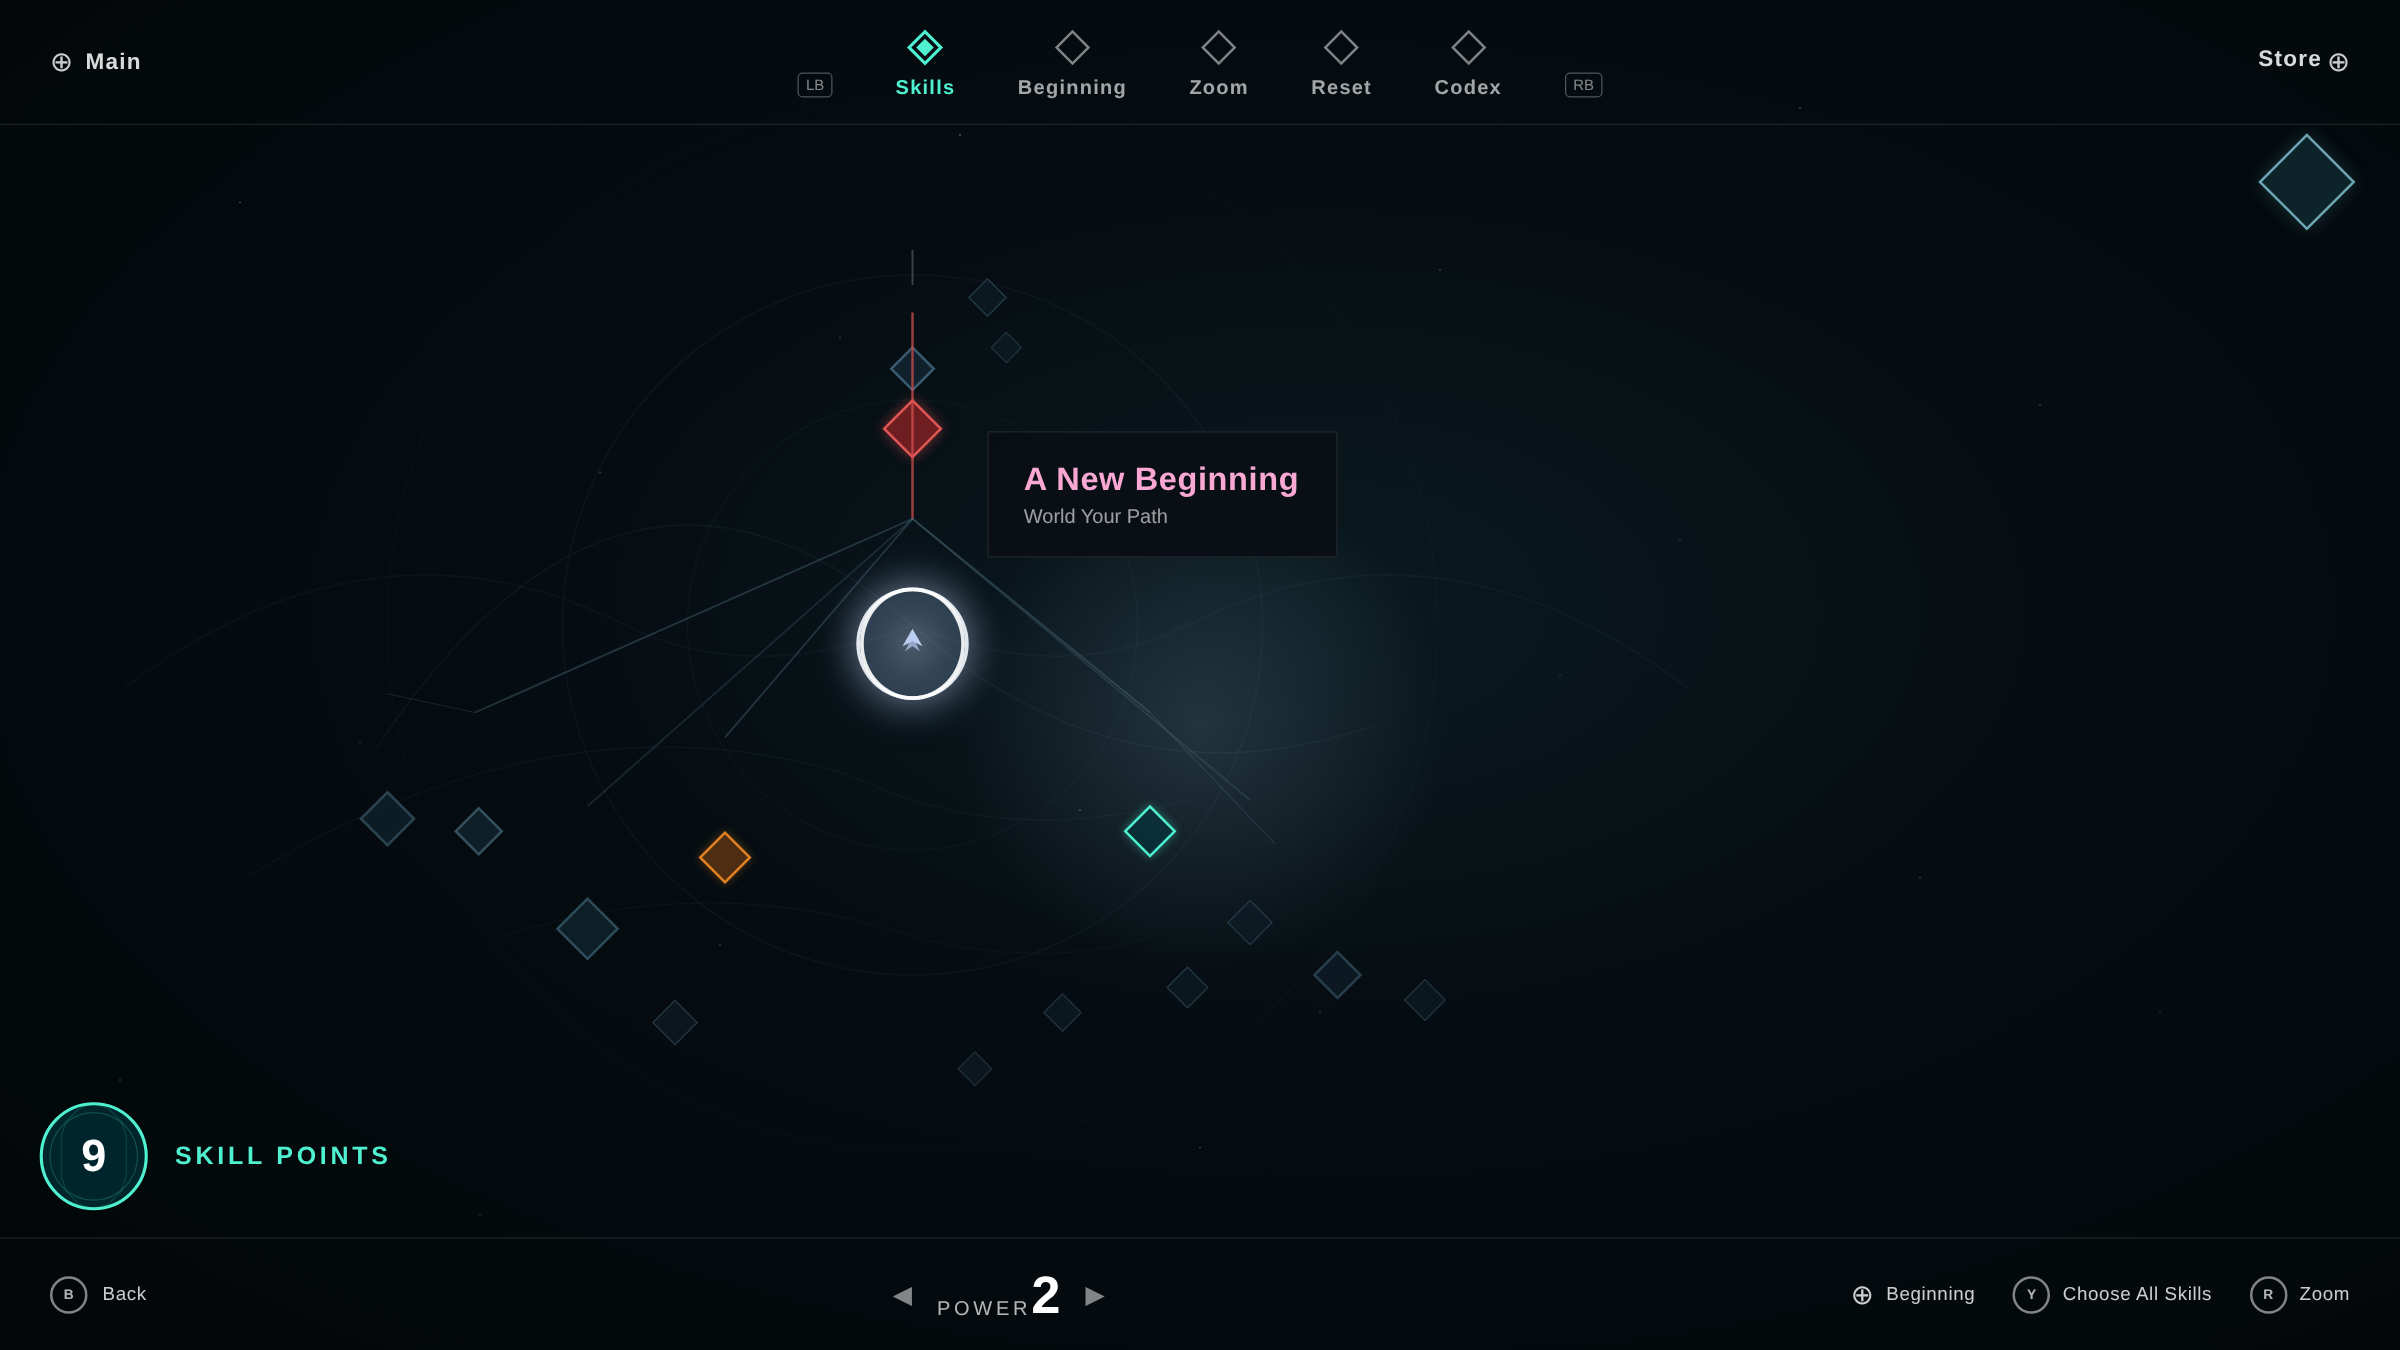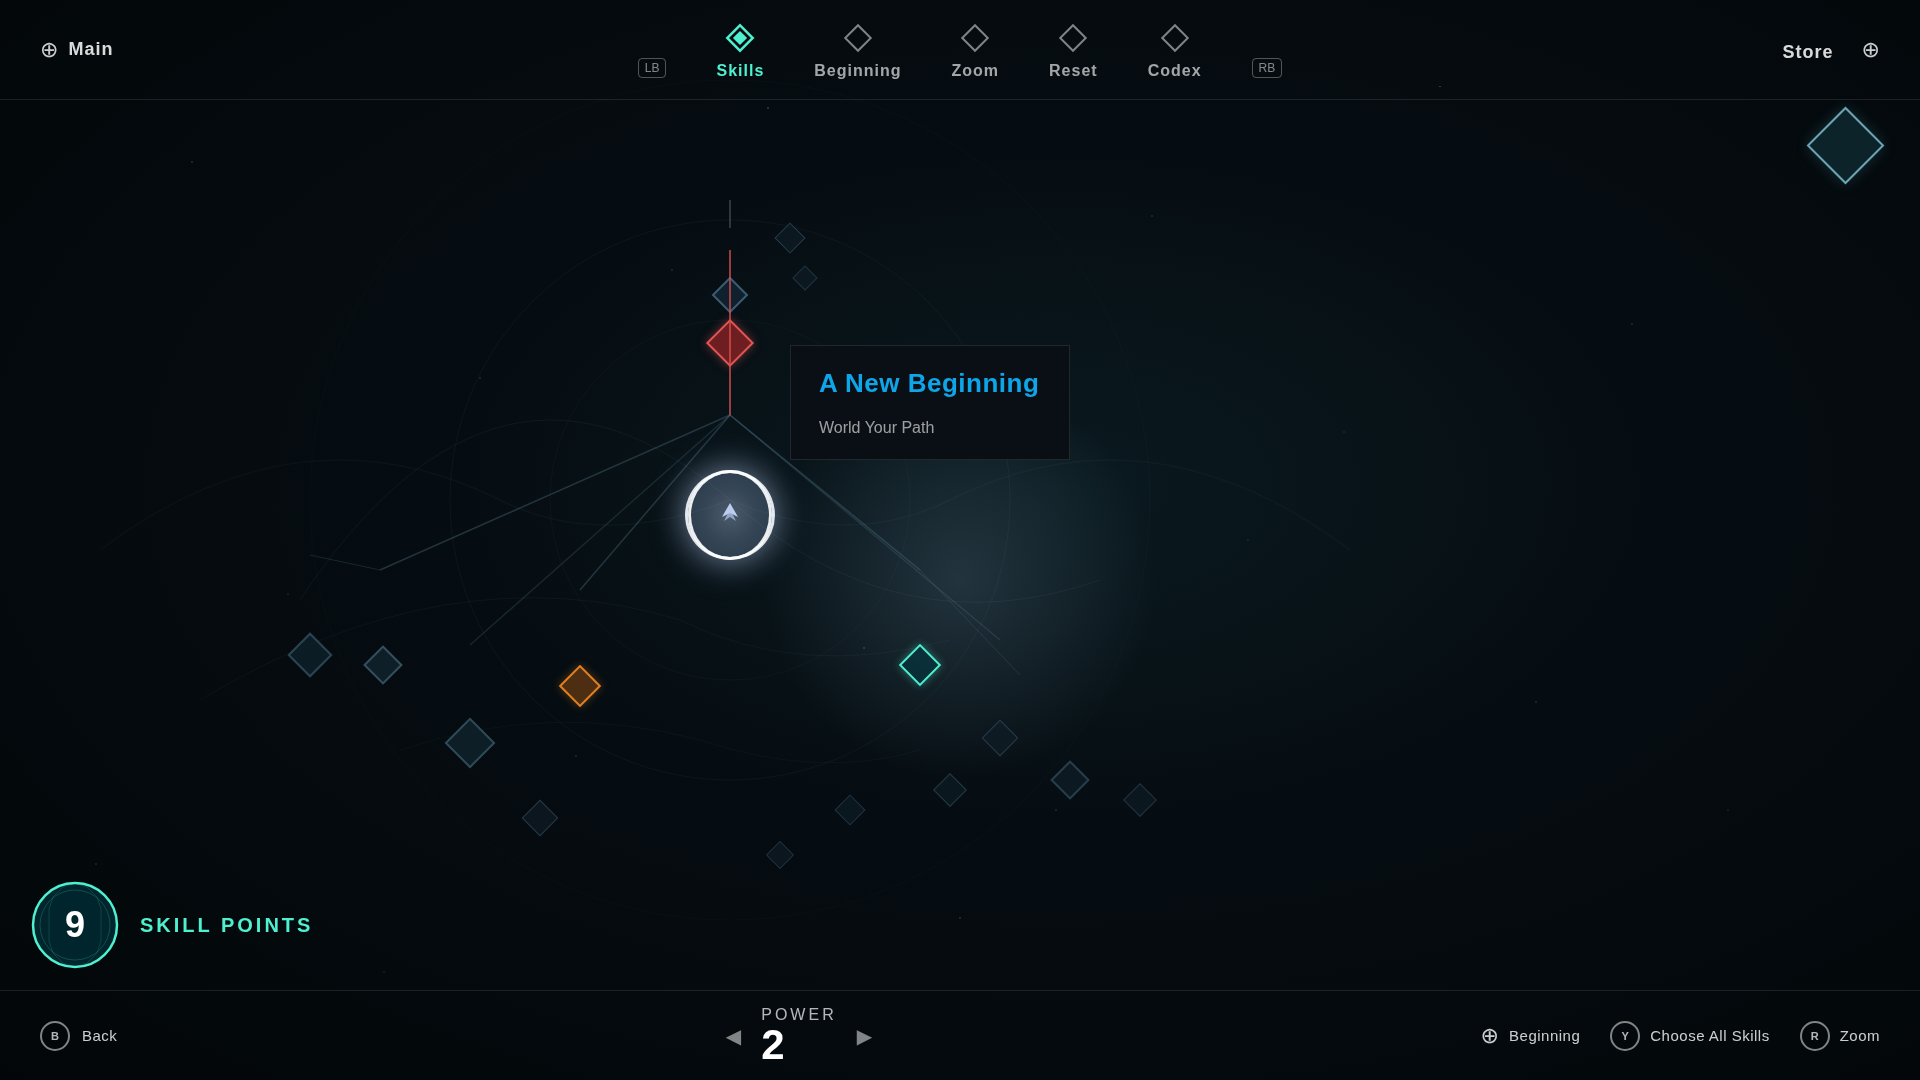--- a/index.html
+++ b/index.html
@@ -77,22 +77,22 @@
       left: 40px;
       display: flex;
       align-items: center;
       gap: 10px;
     }
 
     .nav-right {
       position: absolute;
       right: 40px;
       display: flex;
-      align-items: flex-end;
-      gap: 28px;
+      align-items: flex-start;
+      gap: 4px;
     }
 
     .nav-center {
       display: flex;
       align-items: center;
       gap: 50px;
     }
 
     .nav-label {
       font-size: 18px;
@@ -184,22 +184,22 @@
       position: absolute;
       background: rgba(10,15,20,0.95);
       border: 1px solid rgba(255,255,255,0.1);
       padding: 22px 28px;
       min-width: 280px;
     }
 
     .tooltip-title {
       font-size: 26px;
       font-weight: 700;
-      color: #0ea5e9;
-      margin-bottom: 20px;
+      color: #f9a8d4;
+      margin-bottom: 6px;
       letter-spacing: 0.5px;
     }
 
     .tooltip-subtitle {
       font-size: 16px;
       color: rgba(255,255,255,0.6);
     }
 
     
     .bottom-bar {
@@ -518,21 +518,21 @@
 <div class="bottom-bar">
 
   <div class="bottom-left">
     <div class="ctrl-btn circle">B</div>
     <span class="ctrl-action-label">Back</span>
   </div>
 
   <div class="bottom-center">
     <div class="power-nav">
       <span class="chevron-btn">◀</span>
-      <div style="display:flex;flex-direction:column;align-items:flex-start;">
+      <div style="display:flex;flex-direction:row;align-items:flex-end;">
         <span class="power-label">POWER</span>
         <span class="power-value">2</span>
       </div>
       <span class="chevron-btn">▶</span>
     </div>
   </div>
 
   <div class="bottom-right">
     <div class="ctrl-action">
       <span class="plus-icon">⊕</span>

